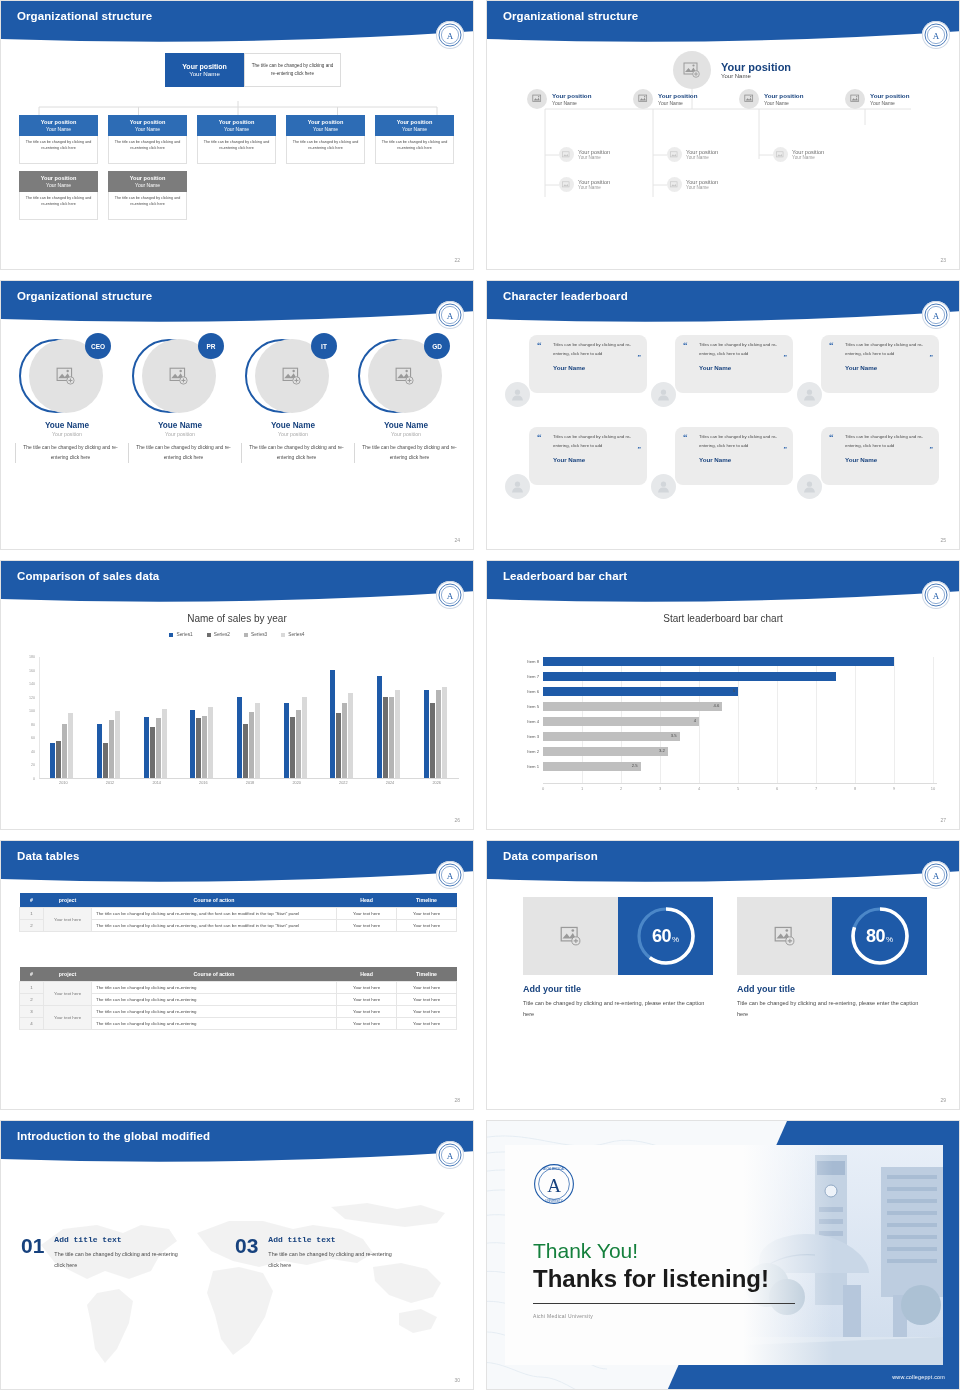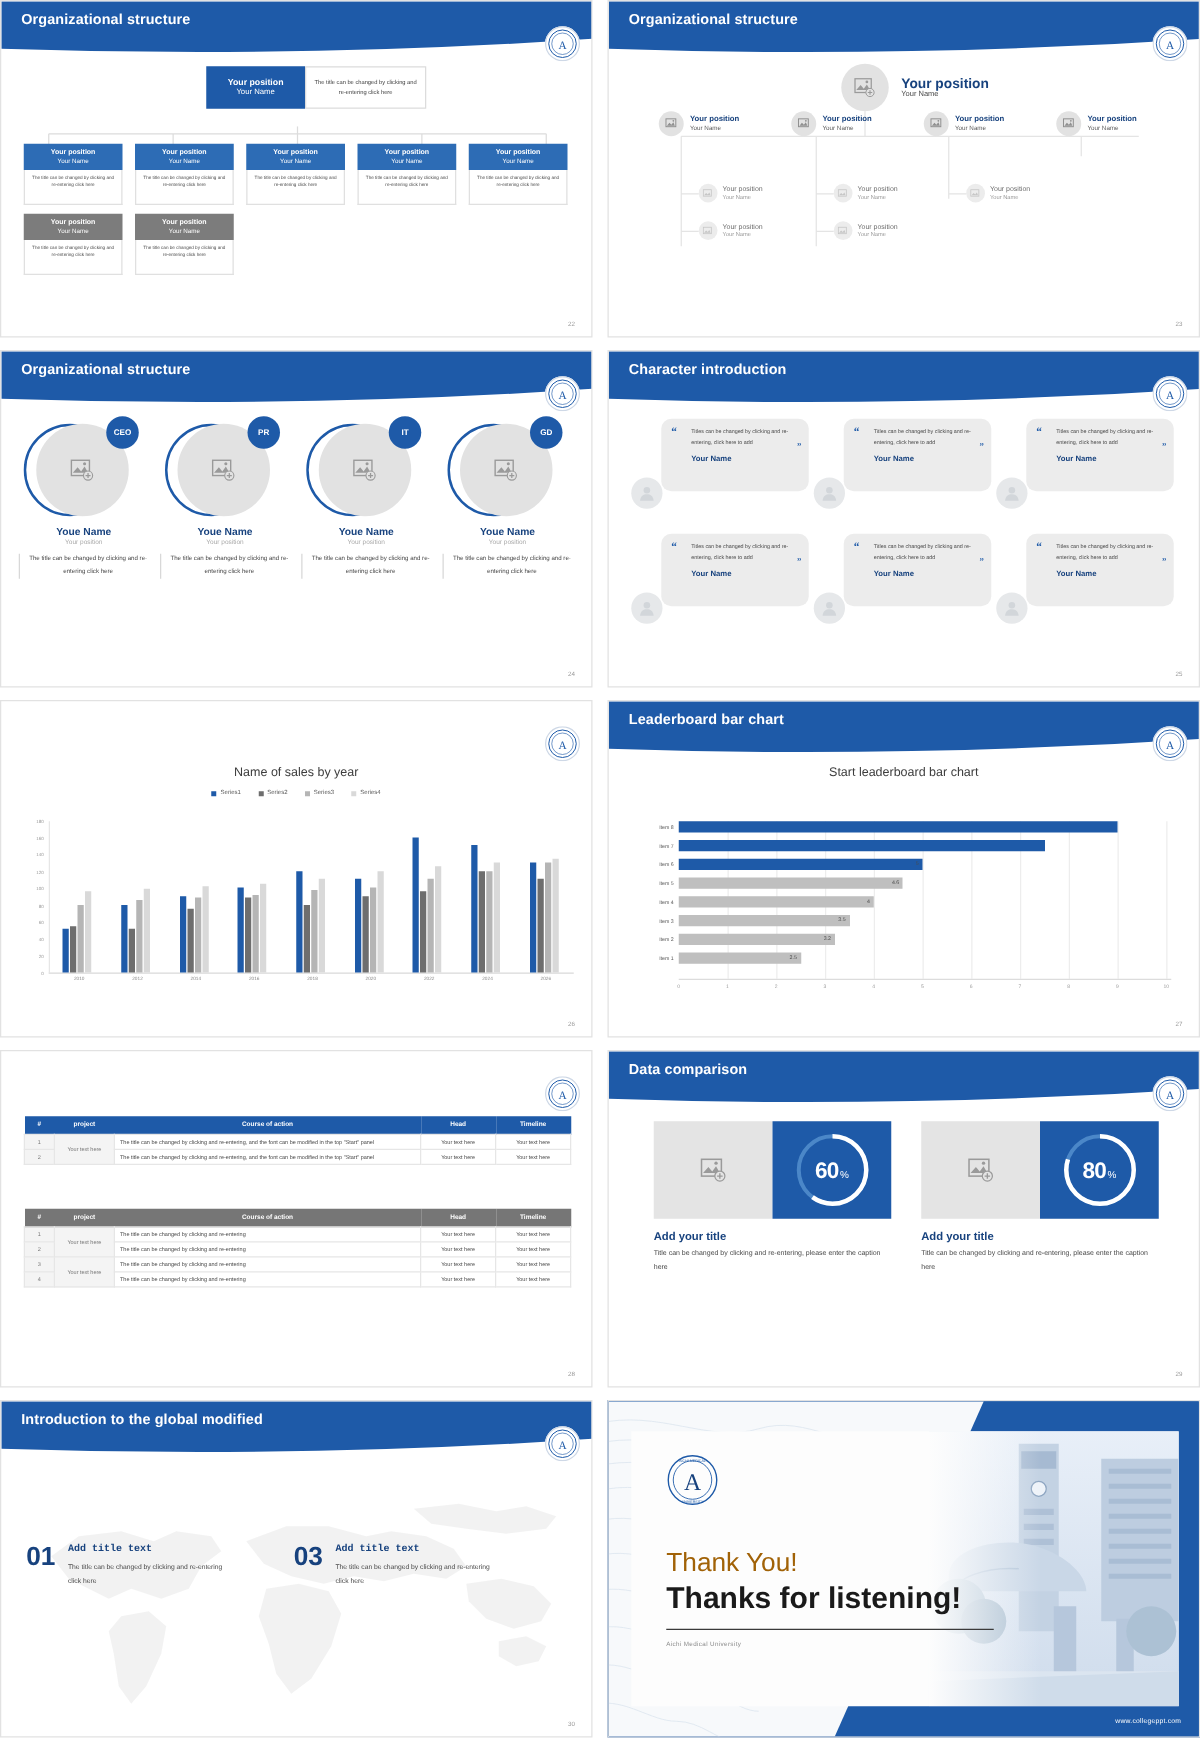--- a/index.html
+++ b/index.html
@@ -199,21 +199,21 @@
   .s30-t { font-size:8px; font-weight:bold; color:#17427e;font-family:Liberation Mono, monospace;}
   .s30-d { font-size:5.4px; color:#4a4a4a; line-height:2.0; margin-top:5px; width:128px;}
 
   
   .s31 { background:#1e5aa8; position:relative; overflow:hidden; }
   .s31-card {
     position:absolute; left:18px; top:24px; width:438px; height:220px;
     background:#fdfdfd; overflow:hidden;
   }
   .s31-logo { position:absolute; left:28px; top:18px; width:42px; height:42px; }
-  .s31-ty { position:absolute; left:28px; top:94px; font-size:21px; color:#a16207; font-weight:normal;}
+  .s31-ty { position:absolute; left:28px; top:94px; font-size:21px; color:#15803d; font-weight:normal;}
   .s31-tl { position:absolute; left:28px; top:120px; font-size:24px; color:#1a1a1a; font-weight:bold;}
   .s31-rule { position:absolute; left:28px; top:158px; width:262px; height:1px; background:#3a3a3a;}
   .s31-sub { position:absolute; left:28px; top:168px; font-size:5px; color:#8a8a8a; letter-spacing:.3px;}
   .s31-photo { position:absolute; right:0; top:0; width:200px; height:220px; overflow:hidden;}
   .s31-url { position:absolute; right:14px; bottom:9px; font-size:5.4px; color:#ffffff; letter-spacing:.2px;}
 </style>
 </head>
 <body>
 
 <div class="deck">
@@ -545,21 +545,21 @@
       </div>
     </div>
     <div class="pgnum">24</div>
   </div>
 
   <div class="slide">
     <div class="hdr">
       <svg width="474" height="46" viewBox="0 0 474 46">
           <path d="M0,0 H474 V30 Q237,46 0,38 Z" fill="#1e5aa8"></path>
         </svg>
-      <div class="hdr-title">Character introduction</div>
+      <div class="hdr-title">Character leaderboard</div>
     </div>
     <div class="logo">
       <svg width="24" height="24" viewBox="0 0 24 24">
           <circle cx="12" cy="12" r="11" fill="none" stroke="#1e5aa8" stroke-width=".8"></circle>
           <circle cx="12" cy="12" r="8.6" fill="none" stroke="#1e5aa8" stroke-width=".5"></circle>
           <text x="12" y="16" font-size="9" font-family="Liberation Serif, serif" fill="#1e5aa8" text-anchor="middle">A</text>
         </svg>
     </div>
     <div class="body">
       <div class="s25-grid">
@@ -646,20 +646,26 @@
             <div class="s25-txt">Titles can be changed by clicking and re-entering, click here to add</div>
             <div class="s25-nm">Your Name</div>
           </div>
         </div>
       </div>
     </div>
     <div class="pgnum">25</div>
   </div>
 
   <div class="slide">
+    <div class="hdr">
+      <svg width="474" height="46" viewBox="0 0 474 46">
+          <path d="M0,0 H474 V30 Q237,46 0,38 Z" fill="#1e5aa8"></path>
+        </svg>
+      <div class="hdr-title">Comparison of sales data</div>
+    </div>
     <div class="logo">
       <svg width="24" height="24" viewBox="0 0 24 24">
           <circle cx="12" cy="12" r="11" fill="none" stroke="#1e5aa8" stroke-width=".8"></circle>
           <circle cx="12" cy="12" r="8.6" fill="none" stroke="#1e5aa8" stroke-width=".5"></circle>
           <text x="12" y="16" font-size="9" font-family="Liberation Serif, serif" fill="#1e5aa8" text-anchor="middle">A</text>
         </svg>
     </div>
     <div class="body">
       <div class="ch-title">Name of sales by year</div>
       <div class="ch-legend" id="s26-legend">
@@ -848,20 +854,26 @@
             <div class="s27-xt" style="left: 312px;">8</div>
             <div class="s27-xt" style="left: 351px;">9</div>
             <div class="s27-xt" style="left: 390px;">10</div>
           </div>
       </div>
     </div>
     <div class="pgnum">27</div>
   </div>
 
   <div class="slide">
+    <div class="hdr">
+      <svg width="474" height="46" viewBox="0 0 474 46">
+          <path d="M0,0 H474 V30 Q237,46 0,38 Z" fill="#1e5aa8"></path>
+        </svg>
+      <div class="hdr-title">Data tables</div>
+    </div>
     <div class="logo">
       <svg width="24" height="24" viewBox="0 0 24 24">
           <circle cx="12" cy="12" r="11" fill="none" stroke="#1e5aa8" stroke-width=".8"></circle>
           <circle cx="12" cy="12" r="8.6" fill="none" stroke="#1e5aa8" stroke-width=".5"></circle>
           <text x="12" y="16" font-size="9" font-family="Liberation Serif, serif" fill="#1e5aa8" text-anchor="middle">A</text>
         </svg>
     </div>
     <div class="body">
       <table class="tbl blue t1">
         <thead>

